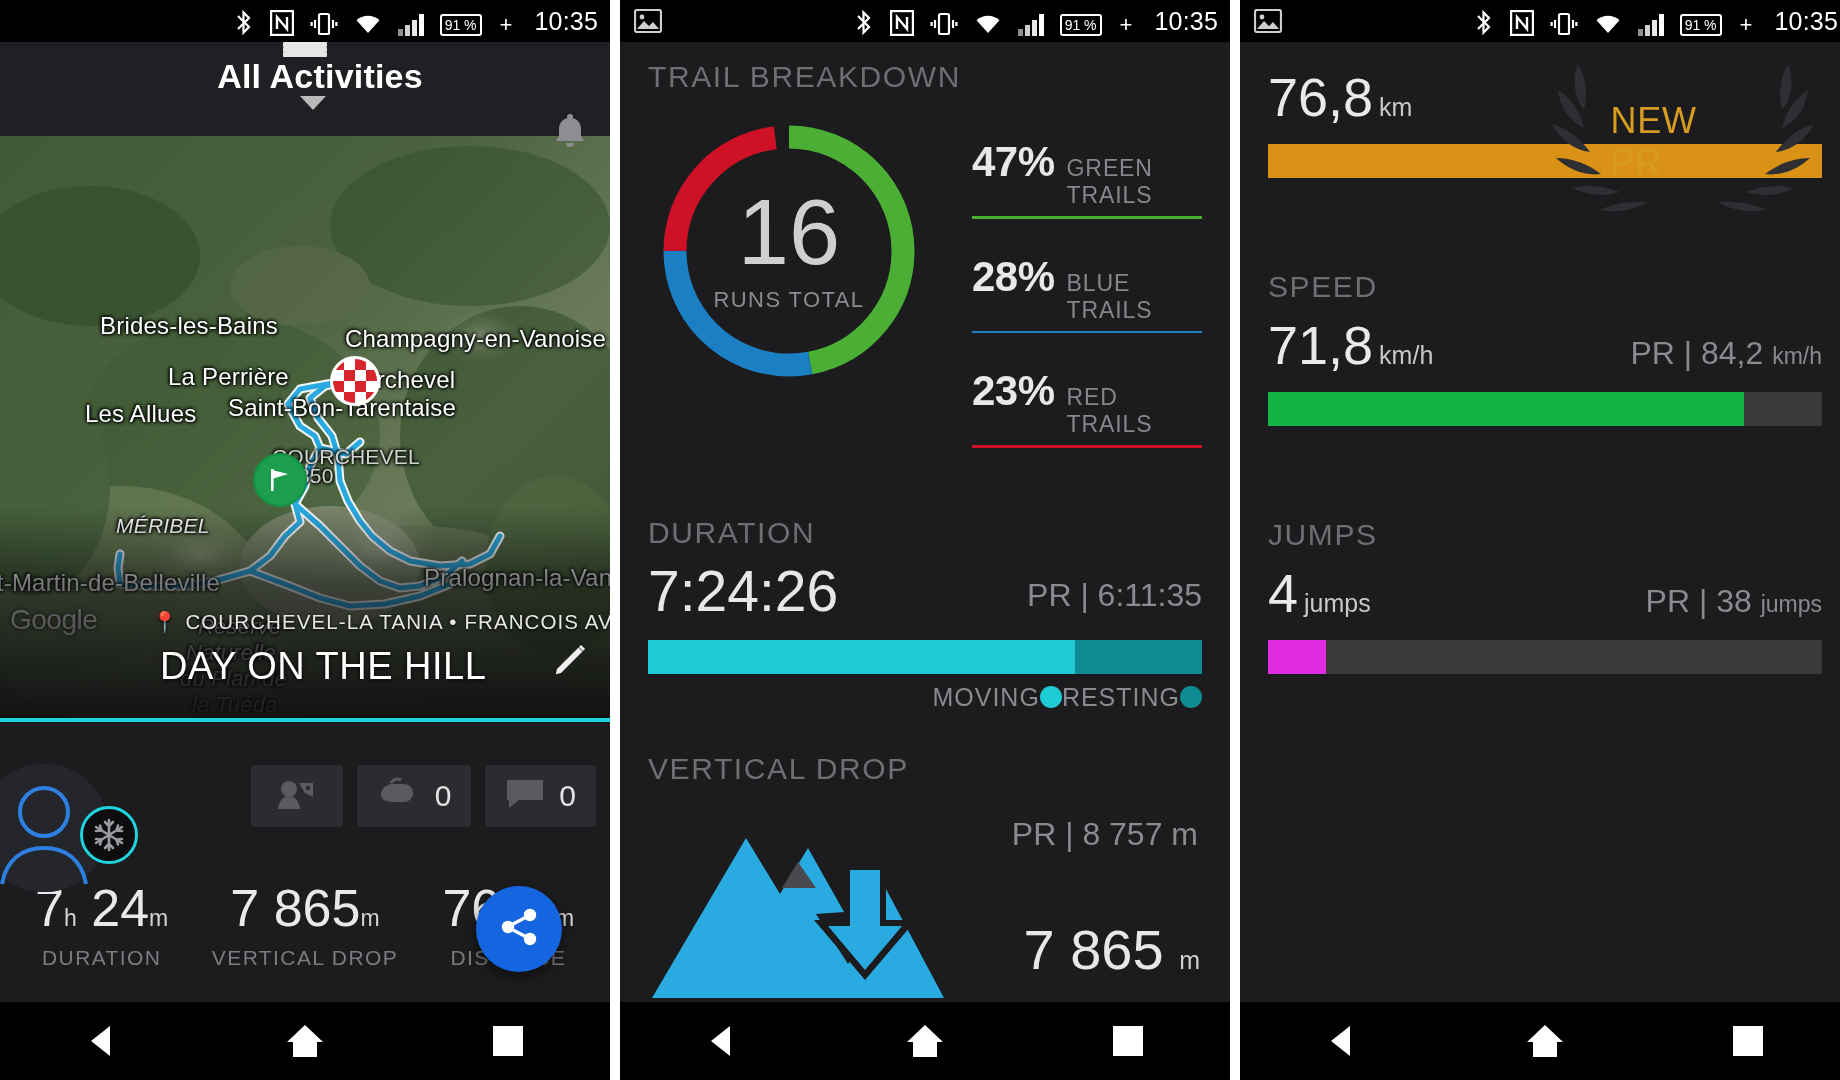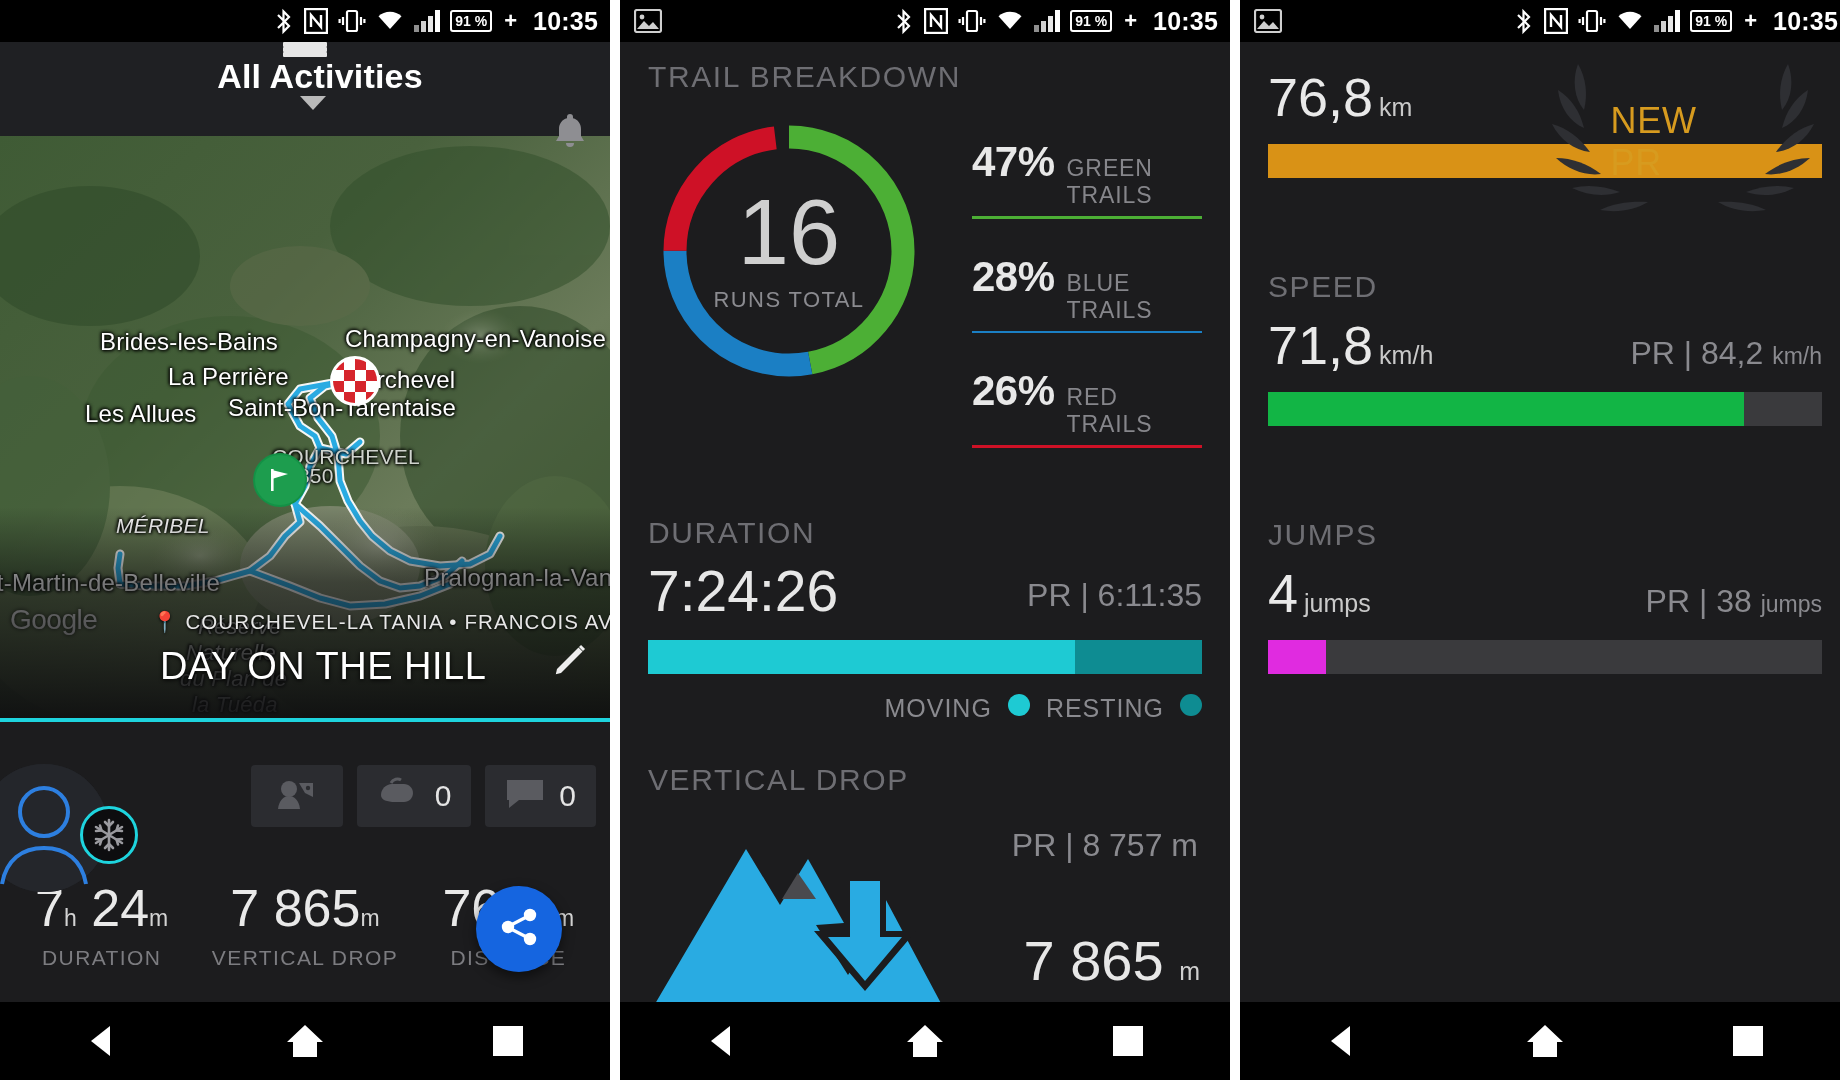--- a/index.html
+++ b/index.html
@@ -25,21 +25,21 @@
   .phone.p3 { width: 600px; }
 
   
   .statusbar {
     height: 42px; background: #000;
     display: flex; align-items: center;
     padding: 0 12px 0 14px;
     position: relative; z-index: 40;
   }
   .sb-left { display:flex; align-items:center; gap:8px; flex:1; }
-  .sb-right { display:flex; align-items:center; gap:10px;font-weight:bold; }
+  .sb-right { display:flex; align-items:flex-end; gap:16px; }
   .sb-icon { display:inline-flex; align-items:center; justify-content:center; }
   .sb-time { color:#fff; font-size:25px; letter-spacing:0.2px; margin-left:6px; font-family:"Liberation Sans",sans-serif; }
   .batt {
     border:2px solid #fff; border-radius:3px; color:#fff; font-size:14px;
     padding:1px 3px; display:flex; align-items:center; height:22px; line-height:1;
   }
   .batt-plus { color:#fff; font-size:22px; margin-left:2px; line-height:1; }
 
   
   .navbar {
@@ -163,21 +163,21 @@
   .leg-row { display:flex; align-items:baseline; }
   .leg-pct { color:#e8e8e8; font-size:42px; font-weight:bold; letter-spacing:-.5px; }
   .leg-name { color:#86868b; font-size:23px; letter-spacing:.9px; margin-left:12px; }
   .leg-rule { height:2.5px; margin-top:7px; }
 
   .dur-block { margin-top:34px; }
   .dur-time { color:#e7e7e7; font-size:57px; font-weight:300; margin-top:8px; }
   .pr-text { color:#8a8a8f; font-size:32px; font-weight:300; }
   .row-between { display:flex; align-items:flex-end; justify-content:space-between; }
   .dur-bar { height:34px; display:flex; margin-top:16px; }
-  .mr-legend { display:flex; align-items:flex-start; justify-content:flex-end; gap:16px; margin-top:20px; }
+  .mr-legend { display:flex; align-items:center; justify-content:flex-end; margin-top:9px; }
   .mr-legend .t { color:#8a8a8f; font-size:25px; letter-spacing:1px; }
   .dot { width:22px;height:22px;border-radius:50%; }
 
   .vd-block { margin-top:40px; }
   .vd-row { position:relative; height:210px; margin-top:8px; }
   .vd-pr { position:absolute; right:4px; top:22px; }
   .vd-val { position:absolute; right:2px; bottom:22px; color:#e7e7e7; font-size:56px; font-weight:300; white-space:nowrap; }
   .vd-val .u { font-size:25px; color:#cfcfcf; }
 
   
@@ -309,21 +309,21 @@
           <g fill="none" stroke="#29ABE2" stroke-width="5" stroke-linejoin="round" stroke-linecap="round">
             <path d="M355 243 L300 253 L288 268 L300 290 L315 300 L320 312 L310 330 L305 350 L295 368 L300 386 L285 400 L270 420 L250 435 L215 445 L185 450 L145 450 L120 448 L118 432 L120 418"></path>
             <path d="M355 243 L325 250 L310 262 L318 282 L332 300 L338 320 L340 345 L348 365 L360 385 L372 400 L390 415 L410 425 L440 430 L470 428 L490 418 L500 400"></path>
             <path d="M295 368 L320 390 L340 410 L360 430 L380 445 L400 452 L420 450 L445 440 L462 425"></path>
             <path d="M250 435 L290 450 L320 462 L350 470 L385 468 L420 460 L450 448"></path>
             <path d="M320 312 L346 318 L360 306"></path>
           </g>
         </svg>
       </div>
 
-      <div class="mlabel" style="left:100px;top:192px">Brides-les-Bains</div>
+      <div class="mlabel" style="left:100px;top:176px">Brides-les-Bains</div>
       <div class="mlabel" style="left:345px;top:189px">Champagny-en-Vanoise</div>
       <div class="mlabel" style="left:168px;top:227px">La Perrière</div>
       <div class="mlabel" style="left:332px;top:230px">Courchevel</div>
       <div class="mlabel" style="left:228px;top:258px">Saint-Bon-Tarentaise</div>
       <div class="mlabel" style="left:85px;top:264px">Les Allues</div>
       <div class="mlabel small grey" style="left:272px;top:309px">COURCHEVEL</div>
       <div class="mlabel small grey" style="left:286px;top:328px">1850</div>
       <div class="mlabel italic small" style="left:116px;top:378px">MÉRIBEL</div>
       <div class="mlabel" style="left:-52px;top:433px">Saint-Martin-de-Belleville</div>
       <div class="mlabel" style="left:424px;top:428px">Pralognan-la-Vanoise</div>
@@ -549,21 +549,21 @@
           <div class="leg-item">
             <div class="leg-row">
               <span class="leg-pct">28</span>
               <span class="leg-pct pc">%</span>
               <span class="leg-name">BLUE TRAILS</span>
             </div>
             <div class="leg-rule" style="background:#1B7FC4"></div>
           </div>
           <div class="leg-item">
             <div class="leg-row">
-              <span class="leg-pct">26</span>
+              <span class="leg-pct">23</span>
               <span class="leg-pct pc">%</span>
               <span class="leg-name">RED TRAILS</span>
             </div>
             <div class="leg-rule" style="background:#CE1126"></div>
           </div>
         </div>
       </div>
 
       <div class="dur-block">
         <div class="sect-head">DURATION</div>

